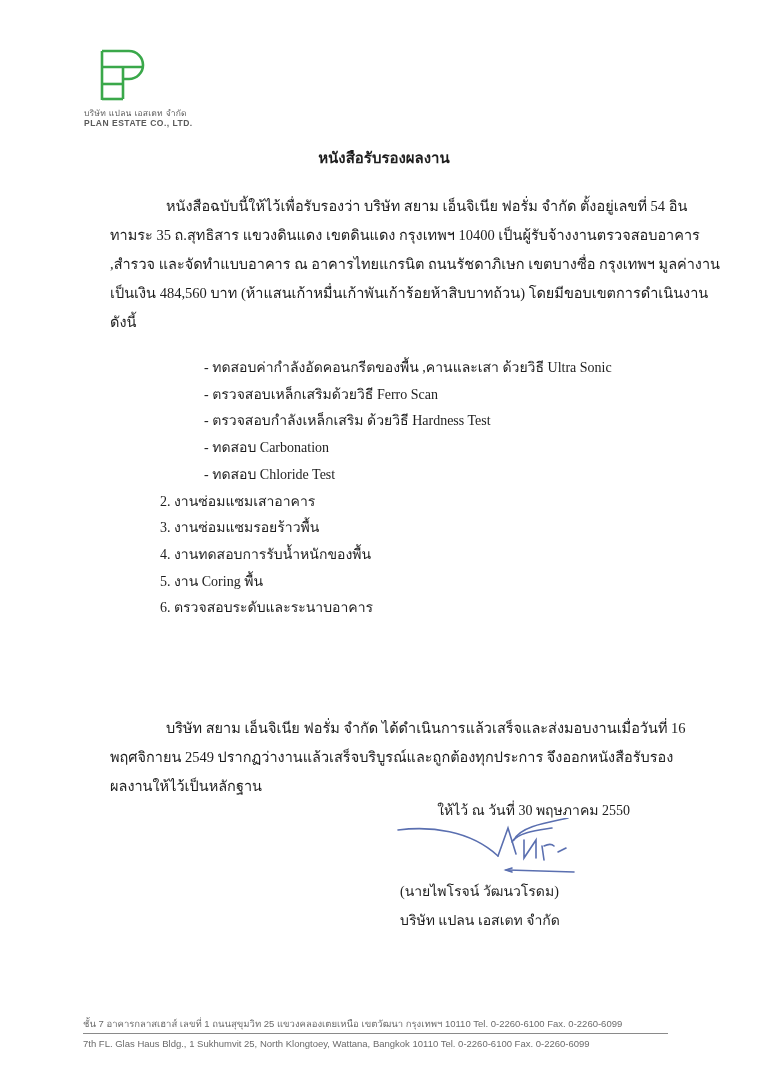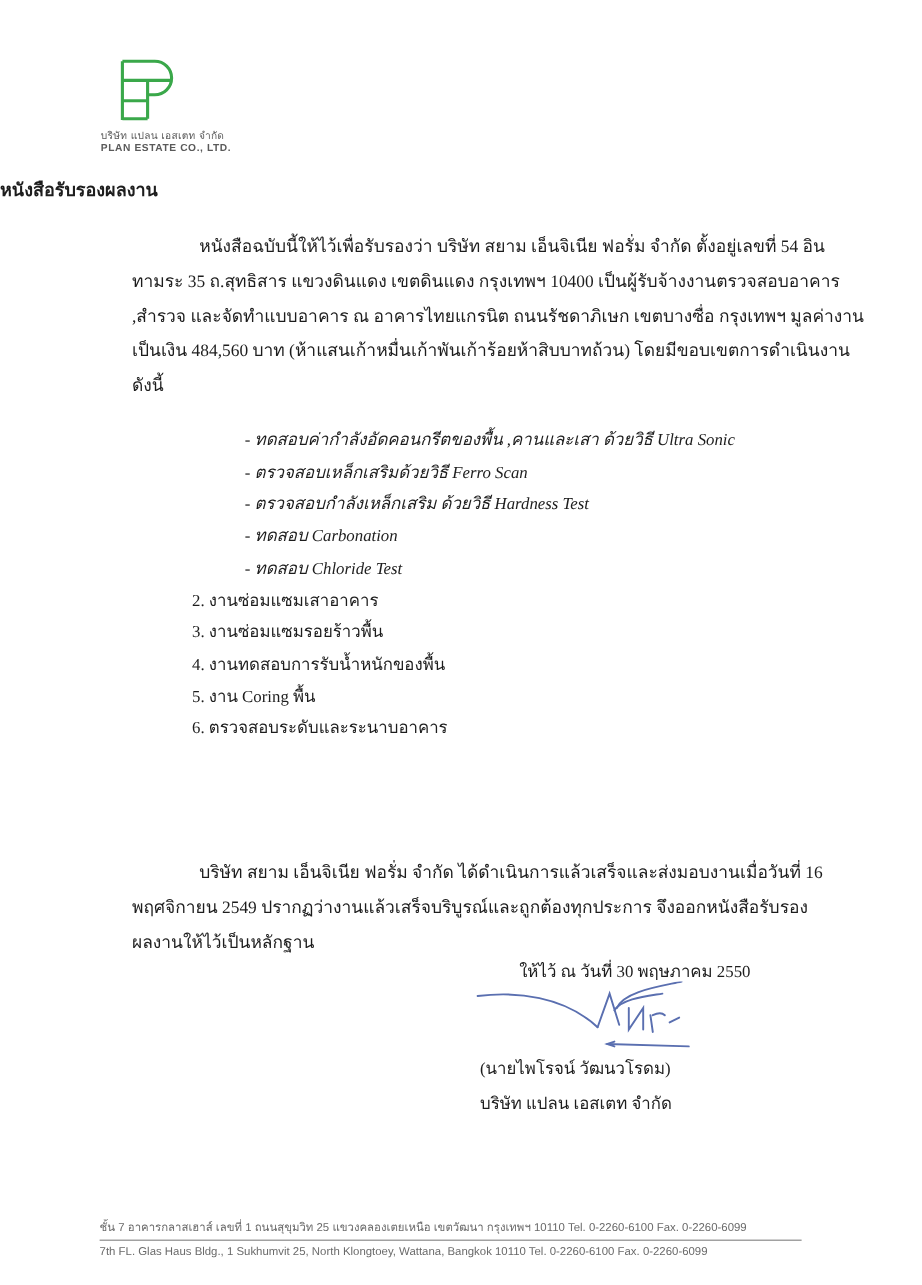--- a/index.html
+++ b/index.html
@@ -4,29 +4,29 @@
 <style>
   html, body { margin: 0; padding: 0; }
   body {
     width: 768px; height: 1071px; background: #ffffff; position: relative; overflow: hidden;
     font-family: "Liberation Serif", "DejaVu Serif", serif; color: #1d1d1d;
   }
   .abs { position: absolute; }
   .logo { left: 99px; top: 48px; width: 52px; height: 54px; }
   .logo-th { left: 84px; top: 106px; font-family: "DejaVu Sans", sans-serif; font-size: 8.5px; color: #5a5a5a; letter-spacing: 0.2px; }
   .logo-en { left: 84px; top: 118px; font-family: "Liberation Sans", sans-serif; font-size: 8.5px; color: #5a5a5a; font-weight: bold; letter-spacing: 0.5px; }
-  .title { left: 0; width: 768px; top: 146px; text-align: left; font-size: 15px; font-weight: bold; }
+  .title { left: 0; width: 768px; top: 146px; text-align: center; font-size: 15px; font-weight: bold; }
   .para { font-size: 14.5px; line-height: 29px; white-space: nowrap; }
   .p1 { left: 110px; top: 192px; }
   .p1 .l1 { padding-left: 56px; }
   .scope { left: 160px; top: 355px; font-size: 14px; line-height: 26.7px; white-space: nowrap; }
-  .scope .sub { padding-left: 44px; font-style: italic; }
+  .scope .sub { padding-left: 44px; }
   .p2 { left: 110px; top: 679px; }
   .p2 .l1 { padding-left: 56px; margin-top: 35px; }
-  .sign { left: 410px; width: 220px; top: 797px; text-align: center; font-size: 14px; line-height: 27px; }
+  .sign { left: 410px; width: 220px; top: 797px; text-align: right; font-size: 14px; line-height: 27px; }
   .sign .date { margin-left: 18px; }
   .signature { left: 390px; top: 818px; width: 190px; height: 60px; }
   .sign2 { left: 400px; width: 230px; top: 877px; font-size: 14px; line-height: 29px; }
   .footer { left: 83px; top: 1017px; font-family: "Liberation Sans", sans-serif; font-size: 9.5px; color: #6a6a6a; white-space: nowrap; }
   .footer .row { height: 14px; line-height: 14px; }
   .footer .rule { width: 585px; height: 1px; background: #8a8a8a; margin: 2px 0 3px 0; }
 </style>
 </head>
 <body>
 

